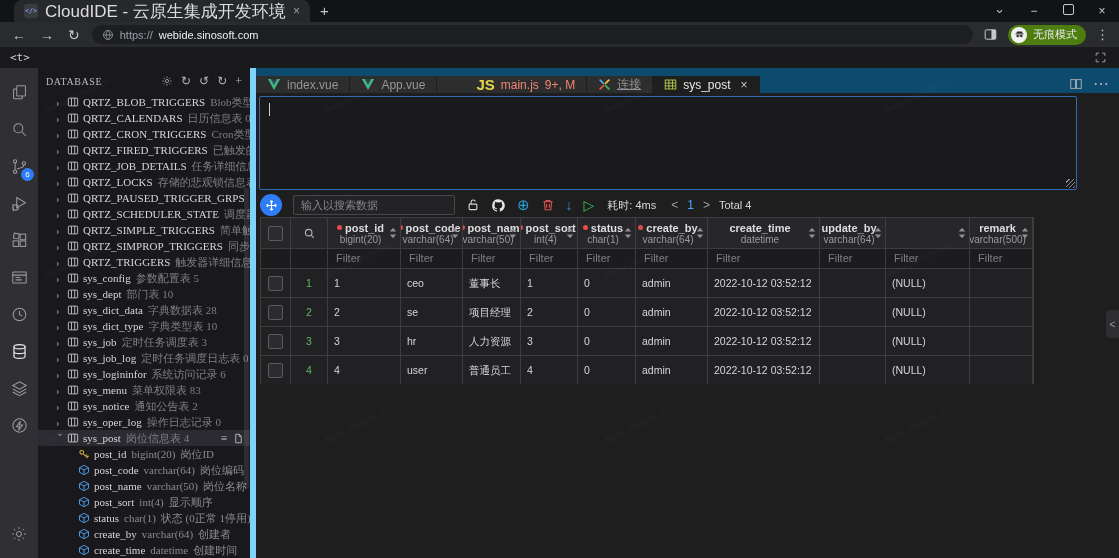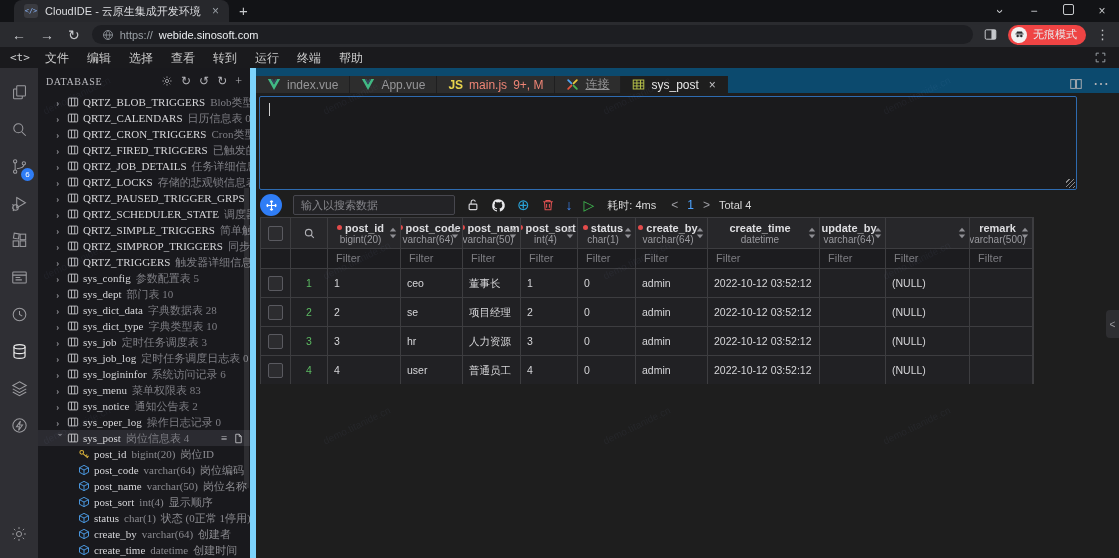--- a/index.html
+++ b/index.html
@@ -10,39 +10,39 @@
   .ic svg{display:block;}
 
   
   .tabstrip{position:absolute;left:0;top:0;width:1119px;height:22px;background:#121316;
             display:flex;align-items:flex-end;}
   .btab{height:22px;margin-left:14px;background:#27282c;border-radius:8px 8px 0 0;
         display:flex;align-items:center;padding:0 10px;gap:7px;min-width:195px;}
   .favicon{width:14px;height:14px;border-radius:3px;background:#3a3b40;color:#8ab4f8;
            font-size:7px;display:flex;align-items:center;justify-content:center;
            font-family:"DejaVu Sans Mono",monospace;}
-  .btab .t{font-size:11px;color:#dcdde0;white-space:nowrap;}
+  .btab .t{font-size:17px;color:#dcdde0;white-space:nowrap;}
   .btab .x{font-size:12px;color:#9aa0a6;margin-left:auto;}
   .newtab{color:#c7c9cc;font-size:15px;margin:0 0 3px 10px;}
   .winctl{margin-left:auto;display:flex;align-items:center;height:22px;}
   .winctl>span{width:34px;text-align:center;color:#c7c9cc;font-size:12px;}
   .winctl .chev{display:inline-block;transform:rotate(90deg);font-size:13px;}
   .maxbox{display:inline-block;width:9px;height:9px;border:1px solid #c7c9cc;border-radius:2px;}
 
   
   .addrbar{position:absolute;left:0;top:22px;width:1119px;height:25px;background:#2a2b2f;
            display:flex;align-items:center;}
   .nav{color:#c6c8cc;font-size:14px;margin-left:12px;}
   .nav+.nav{margin-left:14px;}
   .omnibox{flex:1;height:19px;margin:0 10px 0 12px;background:#1d1e22;border-radius:10px;
            display:flex;align-items:center;padding:0 10px;gap:6px;min-width:0;}
   .omnibox .scheme{color:#9aa0a6;font-size:11px;}
   .omnibox .host{color:#eceef1;font-size:11px;}
   .addr-right{display:flex;align-items:center;gap:10px;margin-right:10px;color:#c6c8cc;}
-  .incog{display:flex;align-items:center;gap:6px;background:#ef4444;border-radius:11px;
+  .incog{display:flex;align-items:center;gap:6px;background:#4d7c0f;border-radius:11px;
          padding:2px 9px 2px 3px;}
   .incog .ball{width:16px;height:16px;border-radius:50%;background:#f1f1f1;
                display:flex;align-items:center;justify-content:center;}
   .incog .lbl{font-size:11px;color:#e8eaed;}
   .dots{font-size:13px;color:#c6c8cc;}
 
   
   .menubar{position:absolute;left:0;top:47px;width:1119px;height:21px;background:#1a1a1d;
            display:flex;align-items:center;}
   .logo{font-family:"DejaVu Sans Mono",monospace;font-size:11px;color:#cfd0d2;margin:0 6px 0 10px;}
@@ -84,21 +84,21 @@
 
   .editor{flex:1;position:relative;background:#1e1e1e;min-width:0;}
   .tabsbar{height:25px;background:#0c4a6e;display:flex;align-items:flex-end;}
   .tab{display:flex;align-items:center;gap:6px;padding:0 11px;font-size:12px;color:#969698;
        background:#2d2d2d;border-right:1px solid #1f1f20;}
   .tab.active{background:#1e1e1e;color:#e8e8e8;}
   .tab .lbl{white-space:nowrap;}
   .tab .mod{color:#ef8576;}
   .tab .und{text-decoration:underline;}
   .tab .close{color:#c3c3c6;font-size:12px;margin-left:4px;}
-  .jsb{font-family:"Liberation Sans",sans-serif;font-weight:bold;font-size:12px;color:#e8d44d;}
+  .jsb{font-family:"Liberation Sans",sans-serif;font-weight:bold;font-size:15px;color:#e8d44d;margin-left:28px;}
   .tabs-right{margin-left:auto;display:flex;align-items:center;gap:10px;padding-right:10px;color:#b0b0b4;}
 
   .content{position:absolute;left:0;top:25px;right:0;bottom:0;}
   .sqlbox{position:absolute;left:3px;top:3px;width:816px;height:92px;background:#1a1a1c;
           border:1px solid #2e6bb0;border-radius:2px;}
   .sqlbox .code{font-family:"DejaVu Sans Mono",monospace;font-size:12px;color:#d8d8d8;
                 padding:5px 8px;white-space:pre;}
   .cursor{display:inline-block;width:1px;height:13px;background:#d0d0d0;vertical-align:text-bottom;margin-left:1px;}
   .resize{position:absolute;right:1px;bottom:1px;width:9px;height:9px;
           background:repeating-linear-gradient(135deg,transparent 0 2px,#8a8a8a 2px 3px);}
@@ -196,21 +196,20 @@
             </svg>
         </span>
         <span class="lbl">无痕模式</span>
       </span>
       <span class="dots">⋮</span>
     </div>
   </div>
 
   <div class="menubar">
     <span class="logo">&lt;t&gt;</span>
-    <span id="menus"><span class="menu-item">文件</span><span class="menu-item">编辑</span><span class="menu-item">选择</span><span class="menu-item">查看</span><span class="menu-item">转到</span><span class="menu-item">运行</span><span class="menu-item">终端</span><span class="menu-item">帮助</span></span>
     <span class="fsbtn ic">
       <svg width="13" height="13" viewBox="0 0 24 24" fill="none" stroke="currentColor" stroke-width="1.8">
           <path d="M9 4H4v5M15 4h5v5M20 15v5h-5M4 15v5h5"></path>
         </svg>
     </span>
   </div>
 
   <div class="main">
 
     <div class="activitybar" id="activitybar">

